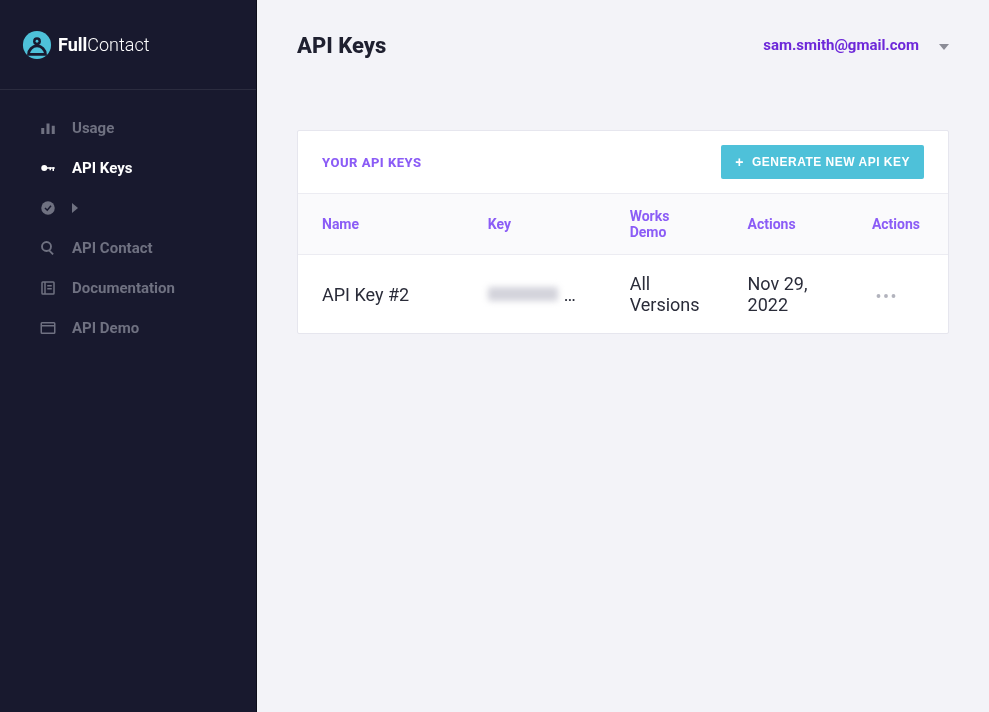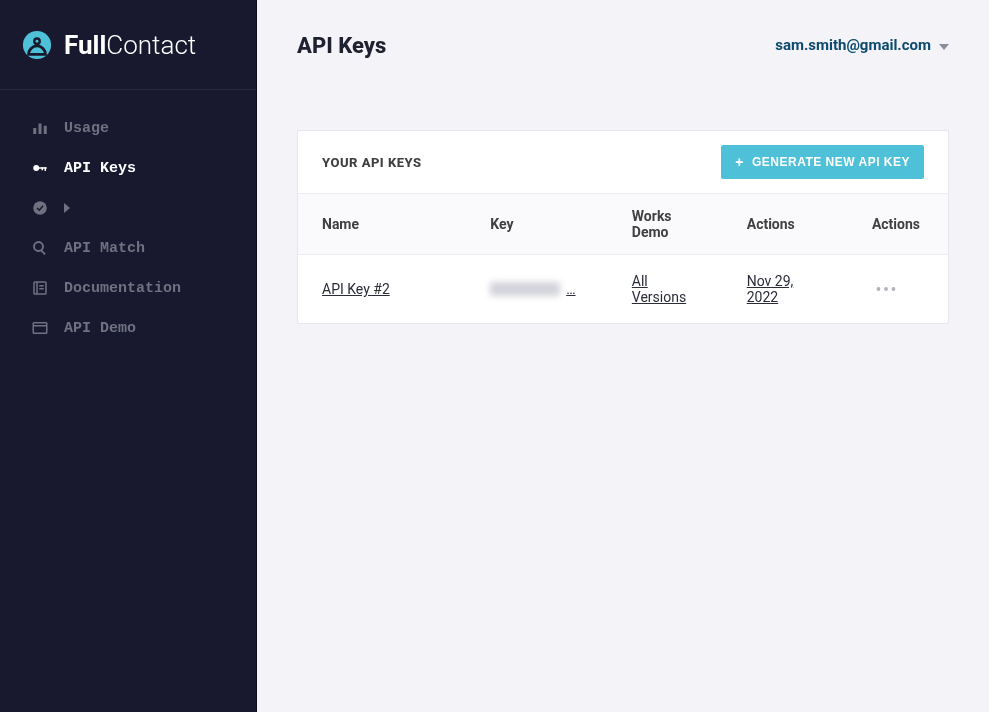--- a/index.html
+++ b/index.html
@@ -30,33 +30,32 @@
   .logo-wrap {
     height: 90px;
     display: flex;
     align-items: center;
     padding: 0 22px;
     border-bottom: 1px solid #2b2c3f;
   }
   .logo {
     display: flex;
     align-items: center;
-    gap: 12px;
-    font-size: 26px;
+    gap: 6px;
+    font-size: 18px;
     font-weight: 700;
     color: #fff;
   }
   .logo .thin { font-weight: 300; }
   .logo .mark {
     width: 30px; height: 30px;
     display: inline-flex;
   }
   .nav {
-    padding: 18px 8px;
-    font-family: Liberation Mono, monospace;
+    padding: 18px 16px;
   }
   .nav-item {
     display: flex;
     align-items: center;
     height: 40px;
     padding: 0 22px;
     gap: 14px;
     color: #6f7181;
     font-weight: 700;
     font-size: 15px;
@@ -91,24 +90,24 @@
     padding: 0 40px;
   }
   .page-title {
     font-size: 22px;
     font-weight: 800;
     color: #1f2030;
   }
   .user-menu {
     display: flex;
     align-items: center;
-    gap: 8px;
+    gap: 20px;
     font-size: 15px;
     font-weight: 700;
-    color: #0c4a6e;
+    color: #6d28d9;
     cursor: pointer;
   }
   .user-menu .chev svg { fill:#8b8c97; }
 
   .content {
     padding: 40px;
   }
 
   
   .card {
@@ -119,21 +118,21 @@
   .card-header {
     display: flex;
     align-items: center;
     justify-content: space-between;
     padding: 14px 24px;
   }
   .card-title {
     font-size: 13px;
     font-weight: 800;
     letter-spacing: 0.5px;
-    color: #404040;
+    color: #8b5cf6;
   }
   .btn-primary {
     background: #4ec1d9;
     color: #fff;
     border: none;
     border-radius: 2px;
     padding: 10px 14px;
     font-size: 12px;
     font-weight: 800;
     letter-spacing: 0.5px;
@@ -150,33 +149,32 @@
 
   
   table {
     width: 100%;
     border-collapse: collapse;
   }
   thead th {
     text-align: left;
     font-size: 14px;
     font-weight: 700;
-    color: #404040;
+    color: #8b5cf6;
     background: #fafafc;
     border-top: 1px solid #ececf2;
     border-bottom: 1px solid #ececf2;
     padding: 14px 24px;
   }
   tbody td {
-    font-size: 14px;
+    font-size: 18px;
     color: #2a2c39;
     padding: 18px 24px;
     border-bottom: 1px solid #ececf2;
     vertical-align: middle;
-    text-decoration: underline;
   }
   tbody tr:last-child td { border-bottom: none; }
 
   .key-cell { display:flex; align-items:center; gap:6px; }
   .key-blur {
     display:inline-block;
     width: 70px; height: 14px;
     background: linear-gradient(90deg,#d3d3db 0%, #d3d3db 100%);
     filter: blur(3px);
     border-radius: 2px;
@@ -254,21 +252,21 @@
         </span>
       </div>
 
       <div class="nav-item">
         <span class="icon">
           <svg viewBox="0 0 24 24" width="18" height="18">
               <circle cx="10" cy="10" r="6" fill="none" stroke="#6f7181" stroke-width="2.5"></circle>
               <rect x="14" y="14" width="8" height="2.5" transform="rotate(45 14 14)"></rect>
             </svg>
         </span>
-        <span class="label">API Match</span>
+        <span class="label">API Contact</span>
       </div>
 
       <div class="nav-item">
         <span class="icon">
           <svg viewBox="0 0 24 24" width="18" height="18">
               <rect x="4" y="4" width="16" height="16" rx="1" fill="none" stroke="#6f7181" stroke-width="2"></rect>
               <line x1="8" y1="4" x2="8" y2="20" stroke="#6f7181" stroke-width="2"></line>
               <line x1="11" y1="9" x2="17" y2="9" stroke="#6f7181" stroke-width="2"></line>
               <line x1="11" y1="13" x2="17" y2="13" stroke="#6f7181" stroke-width="2"></line>
             </svg>

